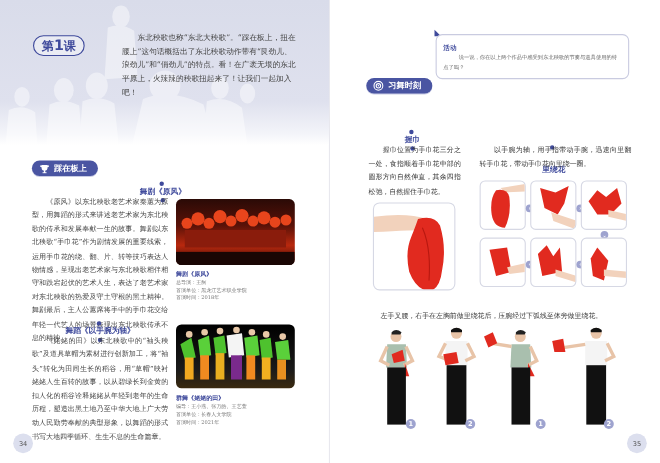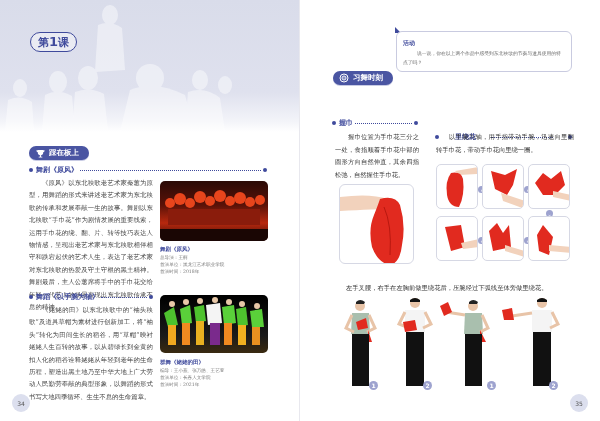--- a/index.html
+++ b/index.html
@@ -35,21 +35,21 @@
   .section-pill {
     position: absolute; display: flex; align-items: center; gap: 4px;
     background: #4a55a2; color: #fff; border-radius: 10px; padding: 2px 10px 2px 6px;
     font-family: "DejaVu Sans", sans-serif; font-size: 7.5px; font-weight: bold;
     box-shadow: 0 1px 0 #c8cbe4;
   }
   .section-pill .icon { width: 10px; height: 10px; display: inline-flex; align-items: center; justify-content: center; }
 
   .sub-heading {
     position: absolute; display: flex; align-items: center; font-family: "DejaVu Sans", sans-serif;
-    font-size: 7px; font-weight: bold; color: #3f4a9c;
+    font-size: 7px; font-weight: bold; color: #3f4a9c; flex-direction: column;
   }
   .sub-heading .dot { width: 4px; height: 4px; border-radius: 50%; background: #3f4a9c; margin-right: 3px; }
   .sub-heading .dots-line { flex: 1; border-bottom: 1px dotted #3f4a9c; margin: 0 2px; height: 1px; }
   .sub-heading .end-dot { width: 4px; height: 4px; border-radius: 50%; background: #3f4a9c; }
 
   .body-text { position: absolute; font-size: 6.4px; line-height: 12.4px; color: #444; text-indent: 13px; text-align: justify; }
 
   .photo { position: absolute; border-radius: 5px; overflow: hidden; }
   .caption-title { position: absolute; font-family: "DejaVu Sans", sans-serif; font-size: 5.5px; font-weight: bold; color: #3f4a9c; }
   .caption-line { position: absolute; font-size: 4.6px; color: #777; line-height: 7px; }
@@ -101,20 +101,21 @@
         <path d="M188 92 Q205 86 220 98 L225 132 L185 132 Z"></path>
         <ellipse cx="225" cy="85" rx="7" ry="9"></ellipse>
         <ellipse cx="20" cy="88" rx="7" ry="9"></ellipse>
         <path d="M8 100 Q20 94 32 102 L34 132 L5 132 Z"></path>
       </g>
     </svg>
 
     <div class="lesson-badge">
       <span>第</span><span class="num">1</span><span>课</span>
     </div>
+    <div class="intro-text">东北秧歌也称“东北大秧歌”。“踩在板上，扭在腰上”这句话概括出了东北秧歌动作带有“艮劲儿、浪劲儿”和“俏劲儿”的特点。看！在广袤无垠的东北平原上，火辣辣的秧歌扭起来了！让我们一起加入吧！</div>
 
     <div class="section-pill" style="left:29px; top:146px;">
       <span class="icon">
         <svg width="9" height="9" viewBox="0 0 10 10">
             <path d="M2 1 H8 V4 Q8 7 5 7 Q2 7 2 4 Z M0.5 1.5 H2 V3.5 Q0.5 3.5 0.5 2 Z M9.5 1.5 H8 V3.5 Q9.5 3.5 9.5 2 Z M4.3 7 H5.7 V8.5 H7 V9.5 H3 V8.5 H4.3 Z" fill="#fff"></path>
           </svg>
       </span>
       <span>踩在板上</span>
     </div>
 

